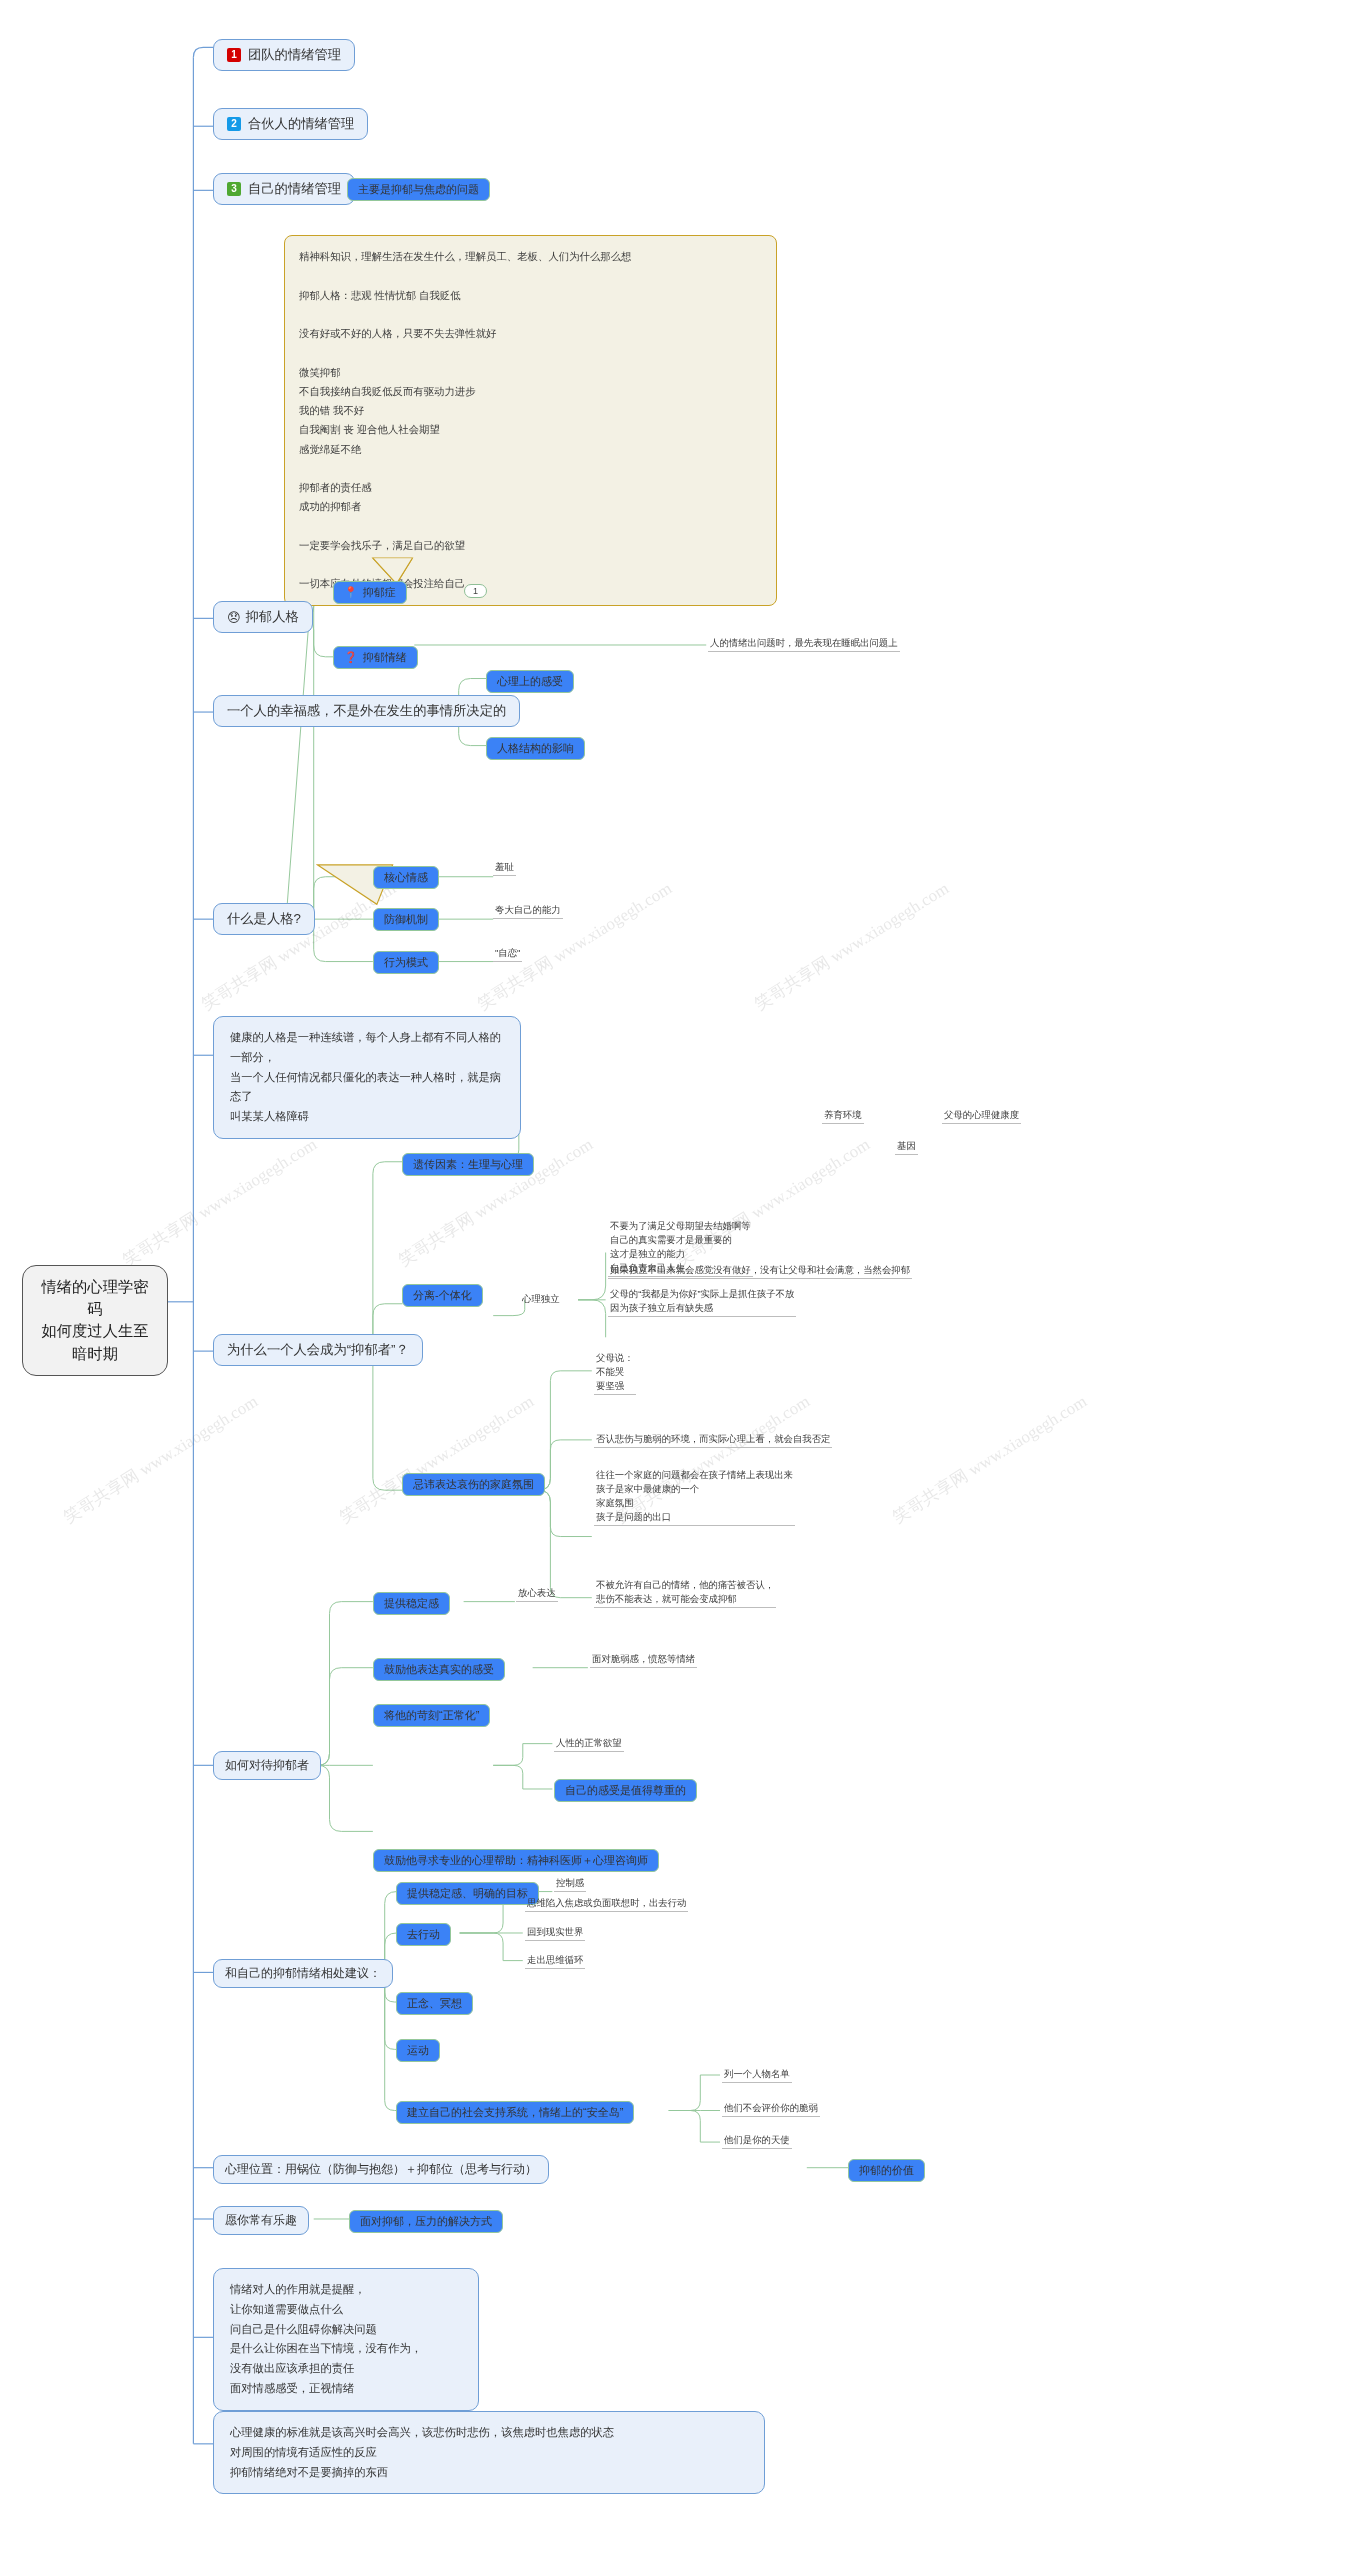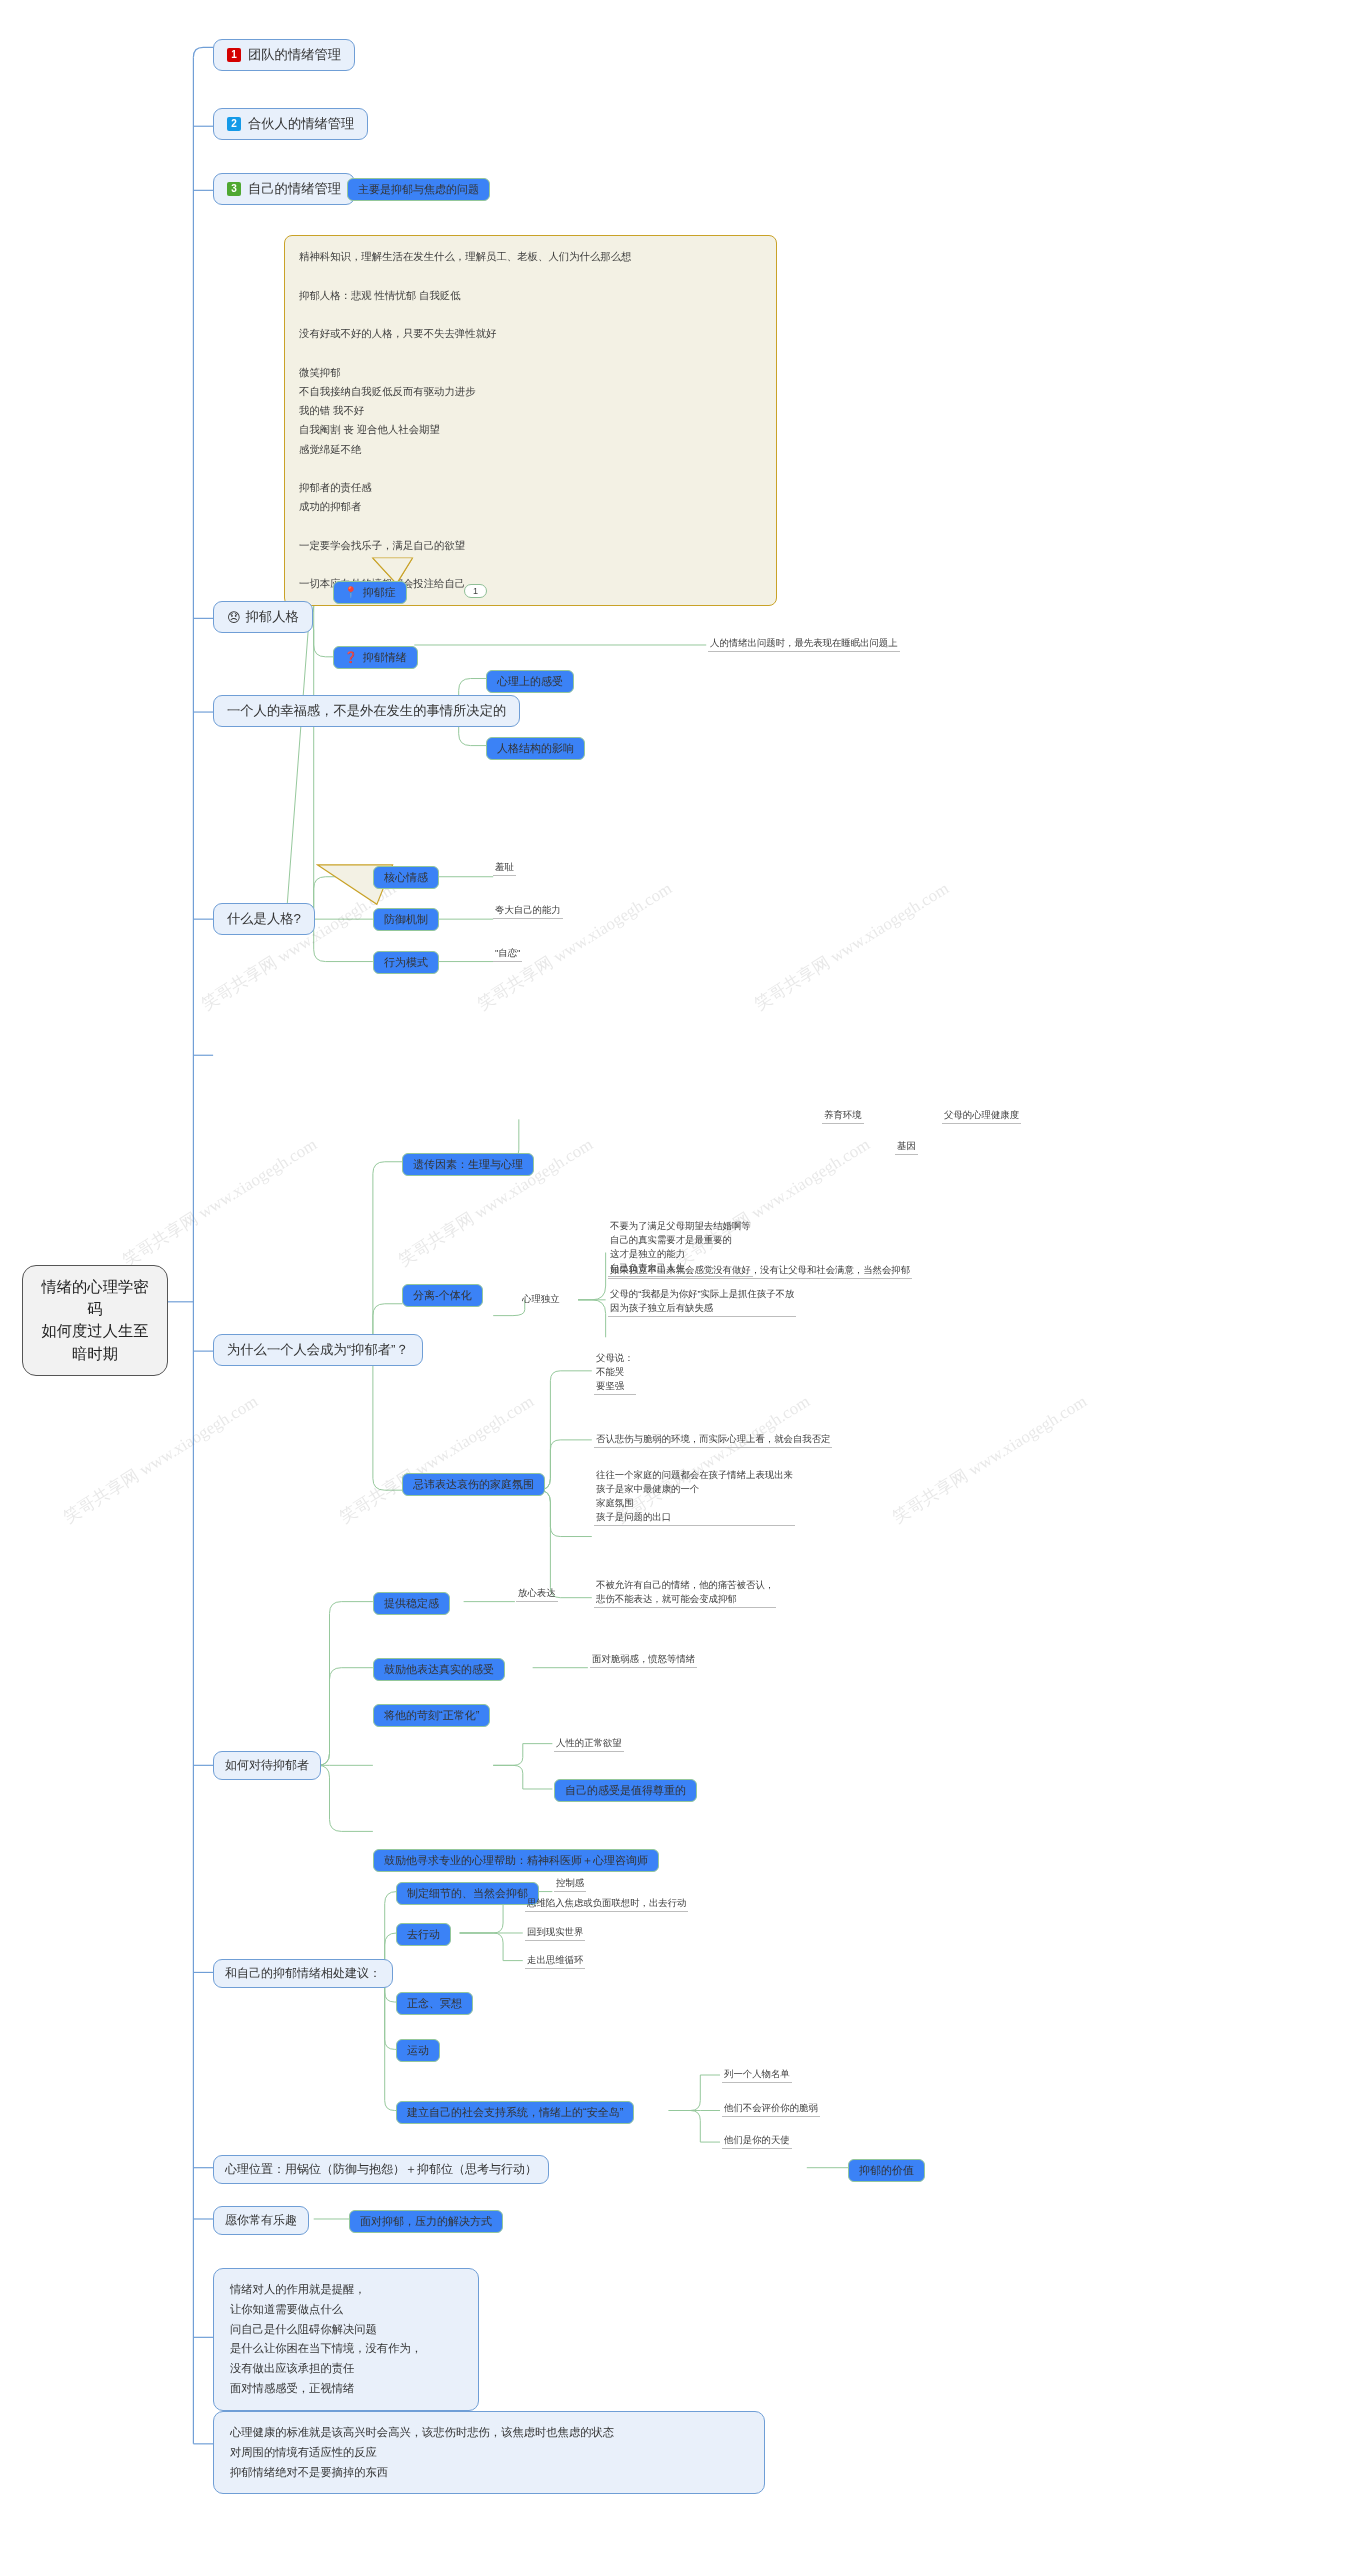--- a/index.html
+++ b/index.html
@@ -234,20 +234,23 @@
   </svg>
 
   <div class="node lvl1" style="left:213px; top:903px;">什么是人格?</div>
   <div class="node lvl2" style="left:373px; top:866px;">核心情感</div>
   <div class="node leaf" style="left:493px; top:860px;">羞耻</div>
   <div class="node lvl2" style="left:373px; top:908px;">防御机制</div>
   <div class="node leaf" style="left:493px; top:903px;">夸大自己的能力</div>
   <div class="node lvl2" style="left:373px; top:951px;">行为模式</div>
   <div class="node leaf" style="left:493px; top:946px;">"自恋"</div>
 
+  <div class="notebox-blue" style="position:absolute; left:213px; top:1016px; width:308px;">健康的人格是一种连续谱，每个人身上都有不同人格的一部分，
+当一个人任何情况都只僵化的表达一种人格时，就是病态了
+叫某某人格障碍</div>
 
   <div class="node lvl1" style="left:213px; top:1334px;">为什么一个人会成为“抑郁者”？</div>
 
   <div class="node lvl2" style="left:402px; top:1153px;">遗传因素：生理与心理</div>
   <div class="node leaf" style="left:822px; top:1108px;">养育环境</div>
   <div class="node leaf" style="left:942px; top:1108px;">父母的心理健康度</div>
   <div class="node leaf" style="left:895px; top:1139px;">基因</div>
 
   <div class="node lvl2" style="left:402px; top:1284px;">分离-个体化</div>
   <div class="node leaf nb" style="left:520px; top:1292px;">心理独立</div>
@@ -275,21 +278,21 @@
   <div class="node lvl2" style="left:373px; top:1592px;">提供稳定感</div>
   <div class="node leaf" style="left:516px; top:1586px;">放心表达</div>
   <div class="node lvl2" style="left:373px; top:1658px;">鼓励他表达真实的感受</div>
   <div class="node leaf" style="left:590px; top:1652px;">面对脆弱感，愤怒等情绪</div>
   <div class="node lvl2" style="left:373px; top:1704px;">将他的苛刻“正常化”</div>
   <div class="node leaf" style="left:554px; top:1736px;">人性的正常欲望</div>
   <div class="node lvl2" style="left:554px; top:1779px;">自己的感受是值得尊重的</div>
   <div class="node lvl2" style="left:373px; top:1849px;">鼓励他寻求专业的心理帮助：精神科医师＋心理咨询师</div>
 
   <div class="node lvl1 sm" style="left:213px; top:1959px;">和自己的抑郁情绪相处建议：</div>
-  <div class="node lvl2" style="left:396px; top:1882px;">制定细节的、当然会抑郁</div>
+  <div class="node lvl2" style="left:396px; top:1882px;">提供稳定感、明确的目标</div>
   <div class="node leaf" style="left:554px; top:1876px;">控制感</div>
   <div class="node lvl2" style="left:396px; top:1923px;">去行动</div>
   <div class="node leaf" style="left:525px; top:1896px;">思维陷入焦虑或负面联想时，出去行动</div>
   <div class="node leaf" style="left:525px; top:1925px;">回到现实世界</div>
   <div class="node leaf" style="left:525px; top:1953px;">走出思维循环</div>
   <div class="node lvl2" style="left:396px; top:1992px;">正念、冥想</div>
   <div class="node lvl2" style="left:396px; top:2039px;">运动</div>
   <div class="node lvl2" style="left:396px; top:2101px;">建立自己的社会支持系统，情绪上的“安全岛”</div>
   <div class="node leaf" style="left:722px; top:2067px;">列一个人物名单</div>
   <div class="node leaf" style="left:722px; top:2101px;">他们不会评价你的脆弱</div>

